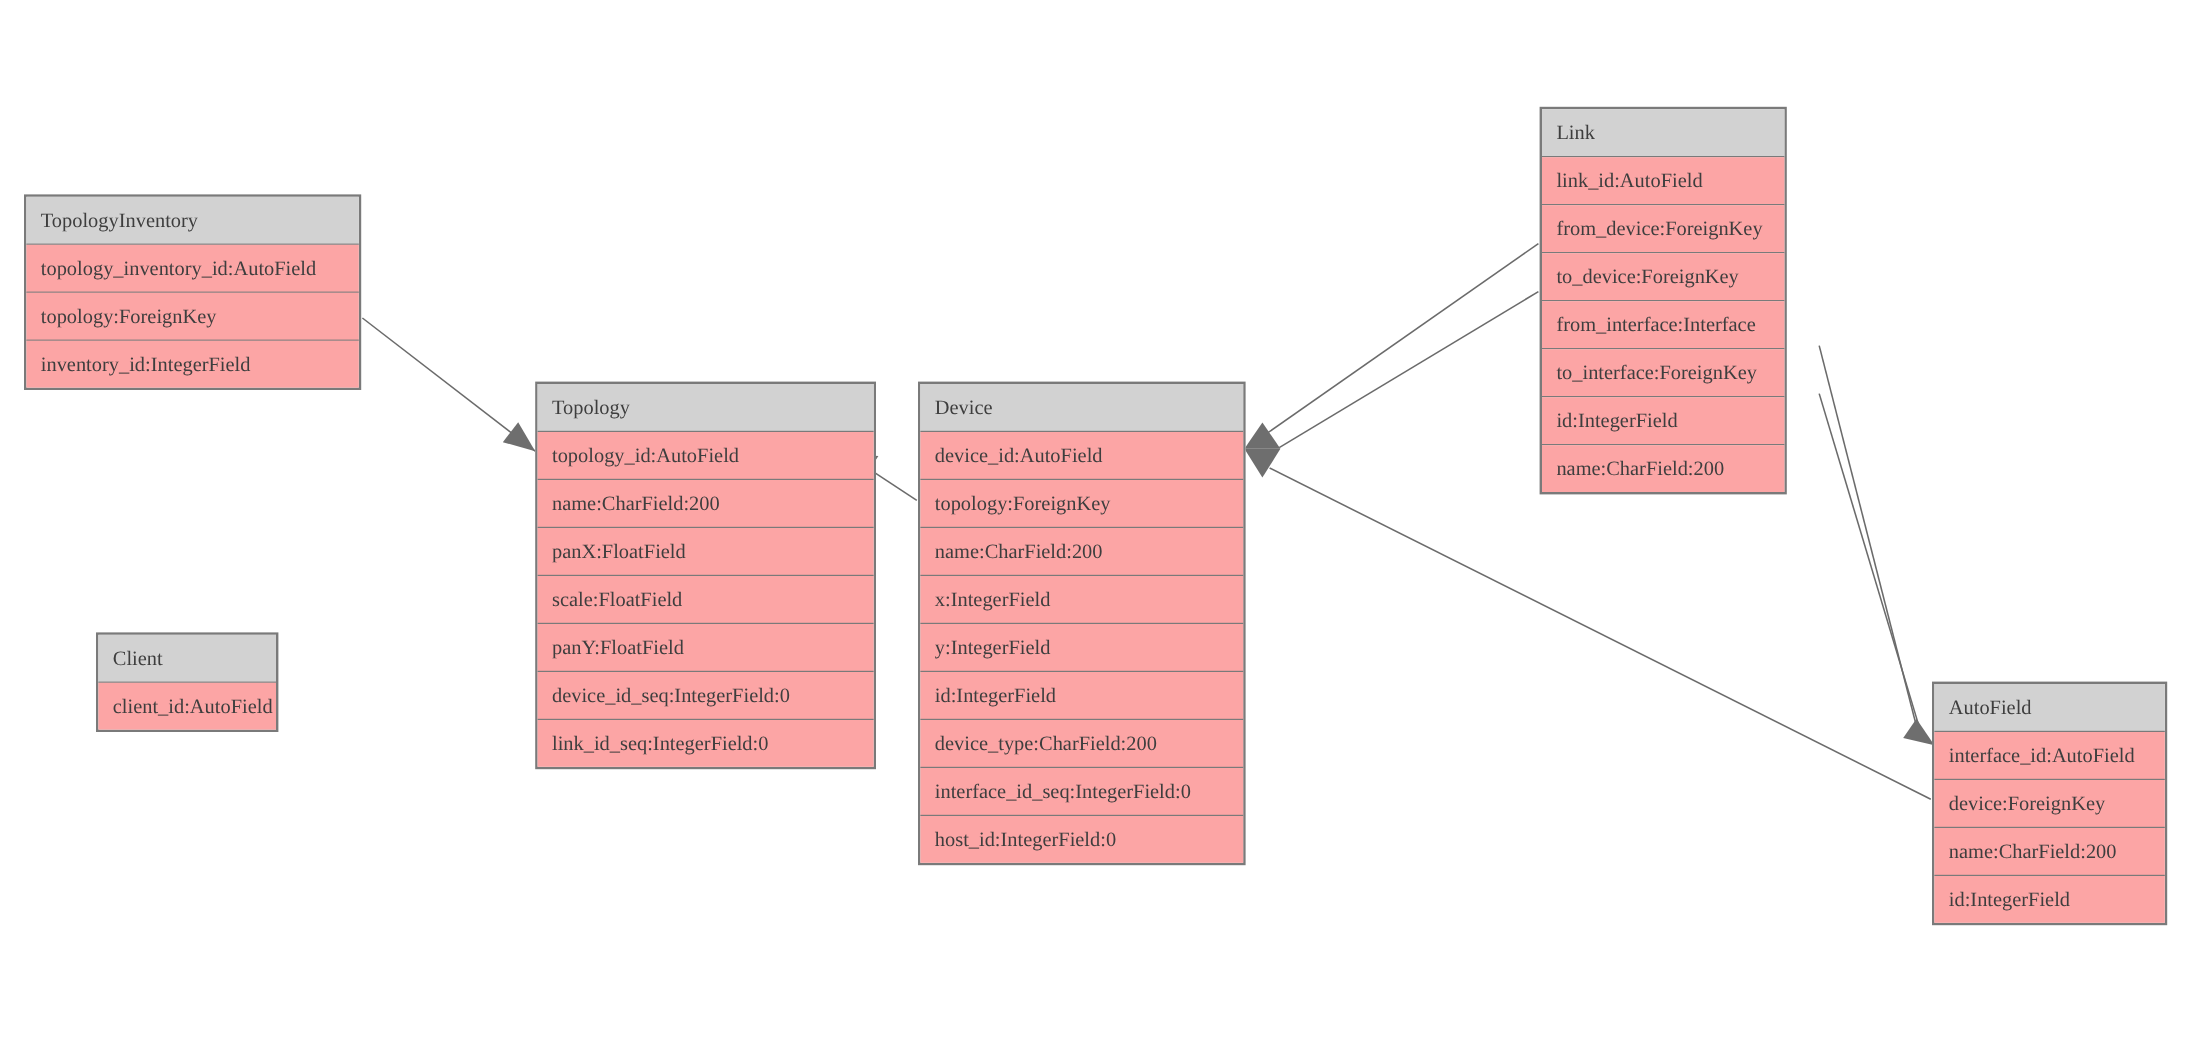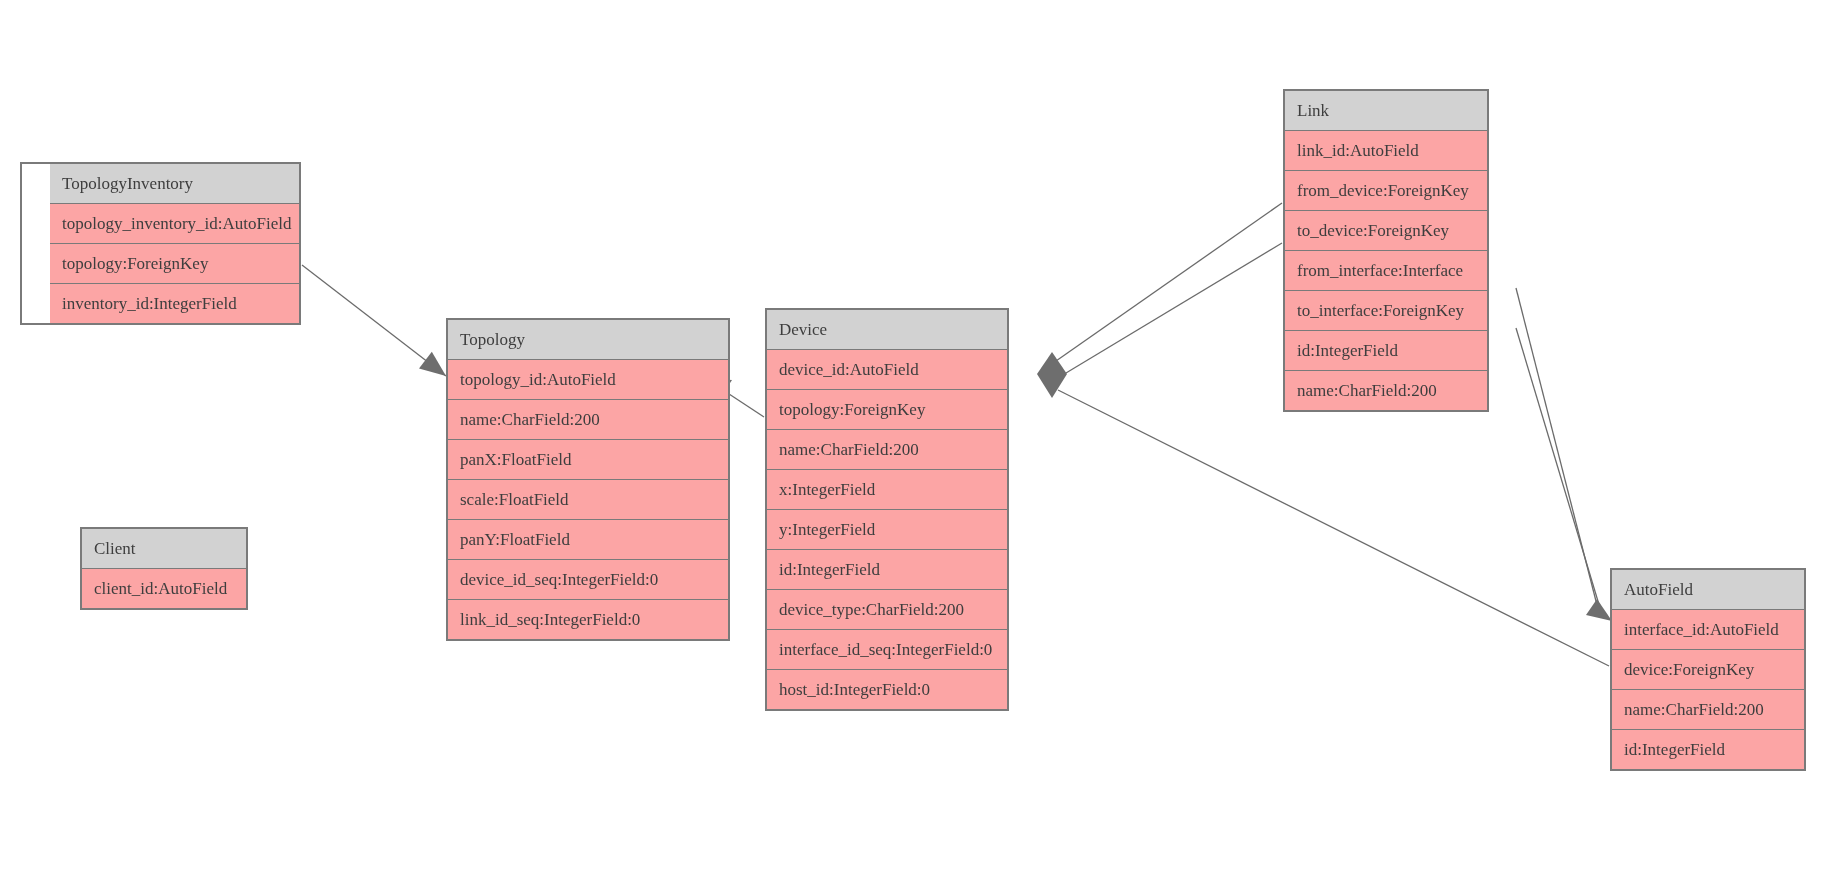--- a/index.html
+++ b/index.html
@@ -73,41 +73,41 @@
       <line x1="1282" y1="243" x2="1066" y2="373" class="rel-line"></line>
       <line x1="1609" y1="666" x2="1058" y2="390" class="rel-line"></line>
       <line x1="1516" y1="288" x2="1597" y2="605" class="rel-line"></line>
       <line x1="1516" y1="328" x2="1600" y2="608" class="rel-line"></line>
       <polygon points="702,378 732,380 717,403" class="rel-head"></polygon>
       <polygon points="1037,374 1052,352 1067,374" class="rel-head"></polygon>
       <polygon points="1037,374 1067,374 1052,398" class="rel-head"></polygon>
       <polygon points="1612,621 1597,599 1586,615" class="rel-head"></polygon>
     </svg>
   <div id="entity-layer">
-      <div class="entity" style="left: 20px; top: 162px; width: 281px; padding-left: 28px;">
+      <div class="entity" style="left: 20px; top: 162px; width: 281px;">
         <div class="entity-header">TopologyInventory</div>
         <div class="entity-field">topology_inventory_id:AutoField</div>
         <div class="entity-field">topology:ForeignKey</div>
         <div class="entity-field">inventory_id:IntegerField</div>
       </div>
       <div class="entity" style="left: 446px; top: 318px; width: 284px;">
         <div class="entity-header">Topology</div>
         <div class="entity-field">topology_id:AutoField</div>
         <div class="entity-field">name:CharField:200</div>
         <div class="entity-field">panX:FloatField</div>
         <div class="entity-field">scale:FloatField</div>
         <div class="entity-field">panY:FloatField</div>
         <div class="entity-field">device_id_seq:IntegerField:0</div>
         <div class="entity-field">link_id_seq:IntegerField:0</div>
       </div>
-      <div class="entity" style="left: 80px; top: 527px; width: 168px;">
+      <div class="entity" style="left: 80px; top: 527px; width: 152px;">
         <div class="entity-header">Client</div>
         <div class="entity-field">client_id:AutoField</div>
       </div>
-      <div class="entity" style="left: 765px; top: 308px; width: 244px; font-family: Liberation Serif, serif;">
+      <div class="entity" style="left: 765px; top: 318px; width: 273px; font-family: Liberation Serif, serif;">
         <div class="entity-header">Device</div>
         <div class="entity-field">device_id:AutoField</div>
         <div class="entity-field">topology:ForeignKey</div>
         <div class="entity-field">name:CharField:200</div>
         <div class="entity-field">x:IntegerField</div>
         <div class="entity-field">y:IntegerField</div>
         <div class="entity-field">id:IntegerField</div>
         <div class="entity-field">device_type:CharField:200</div>
         <div class="entity-field">interface_id_seq:IntegerField:0</div>
         <div class="entity-field">host_id:IntegerField:0</div>

